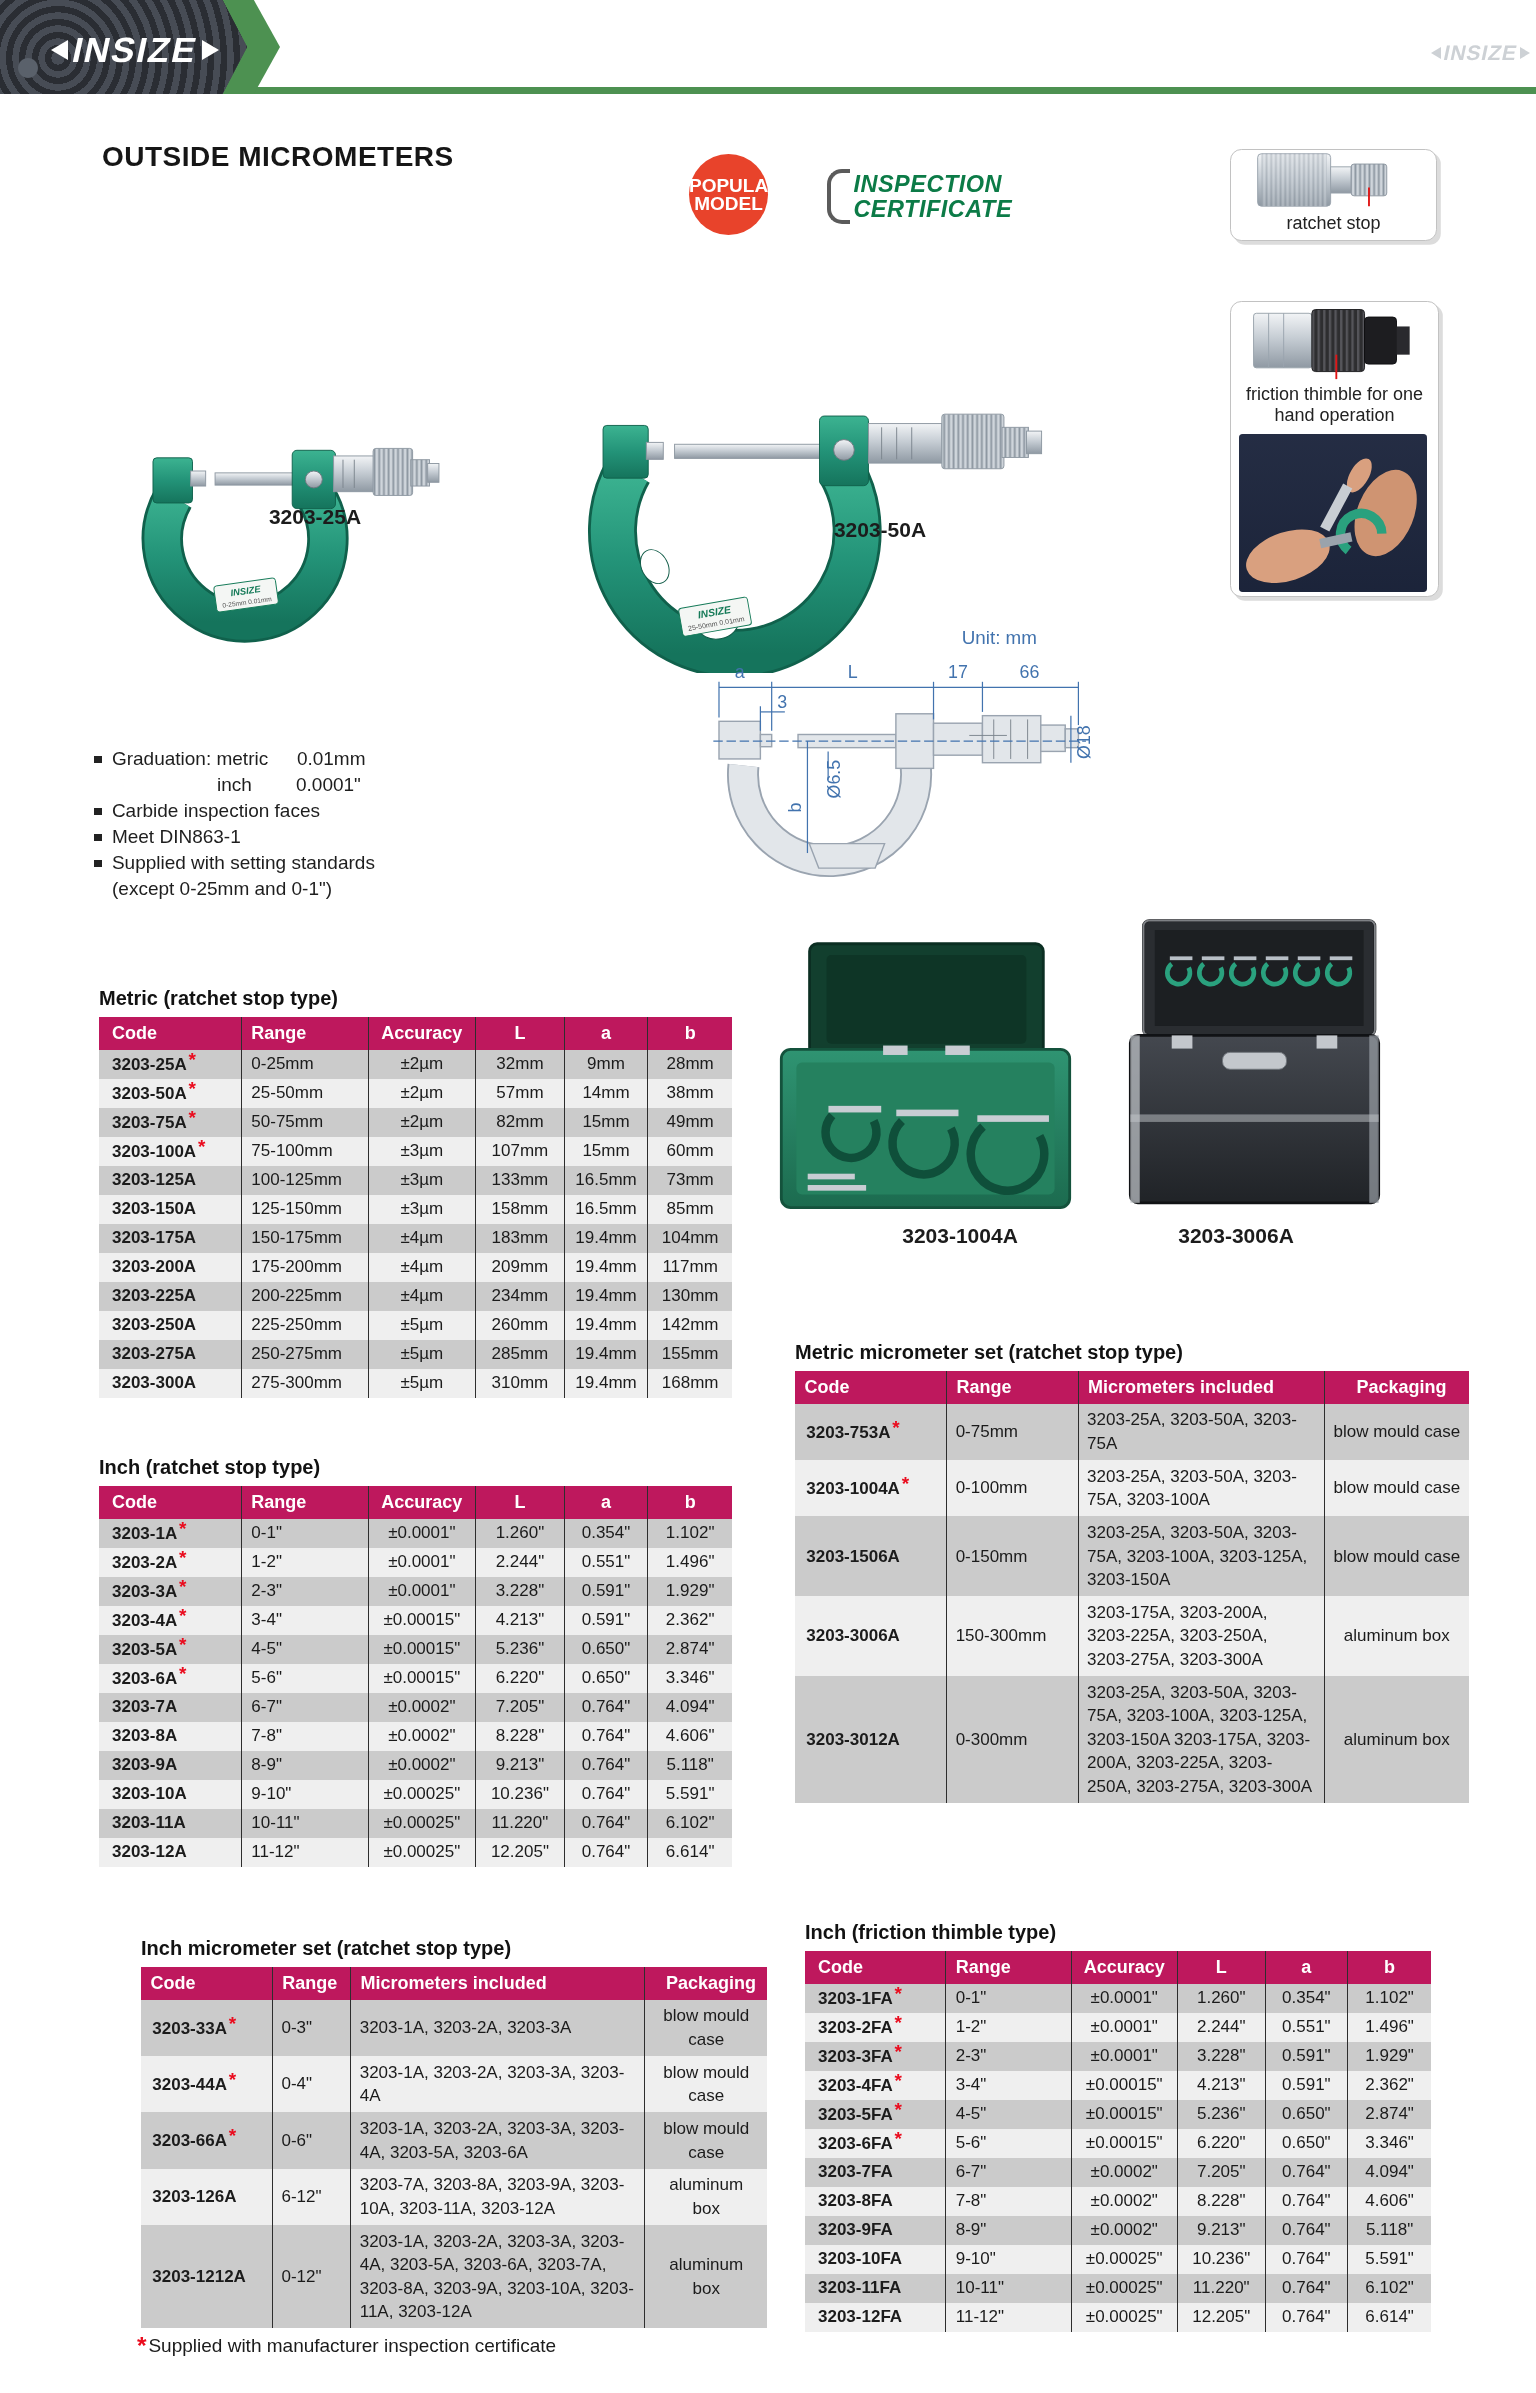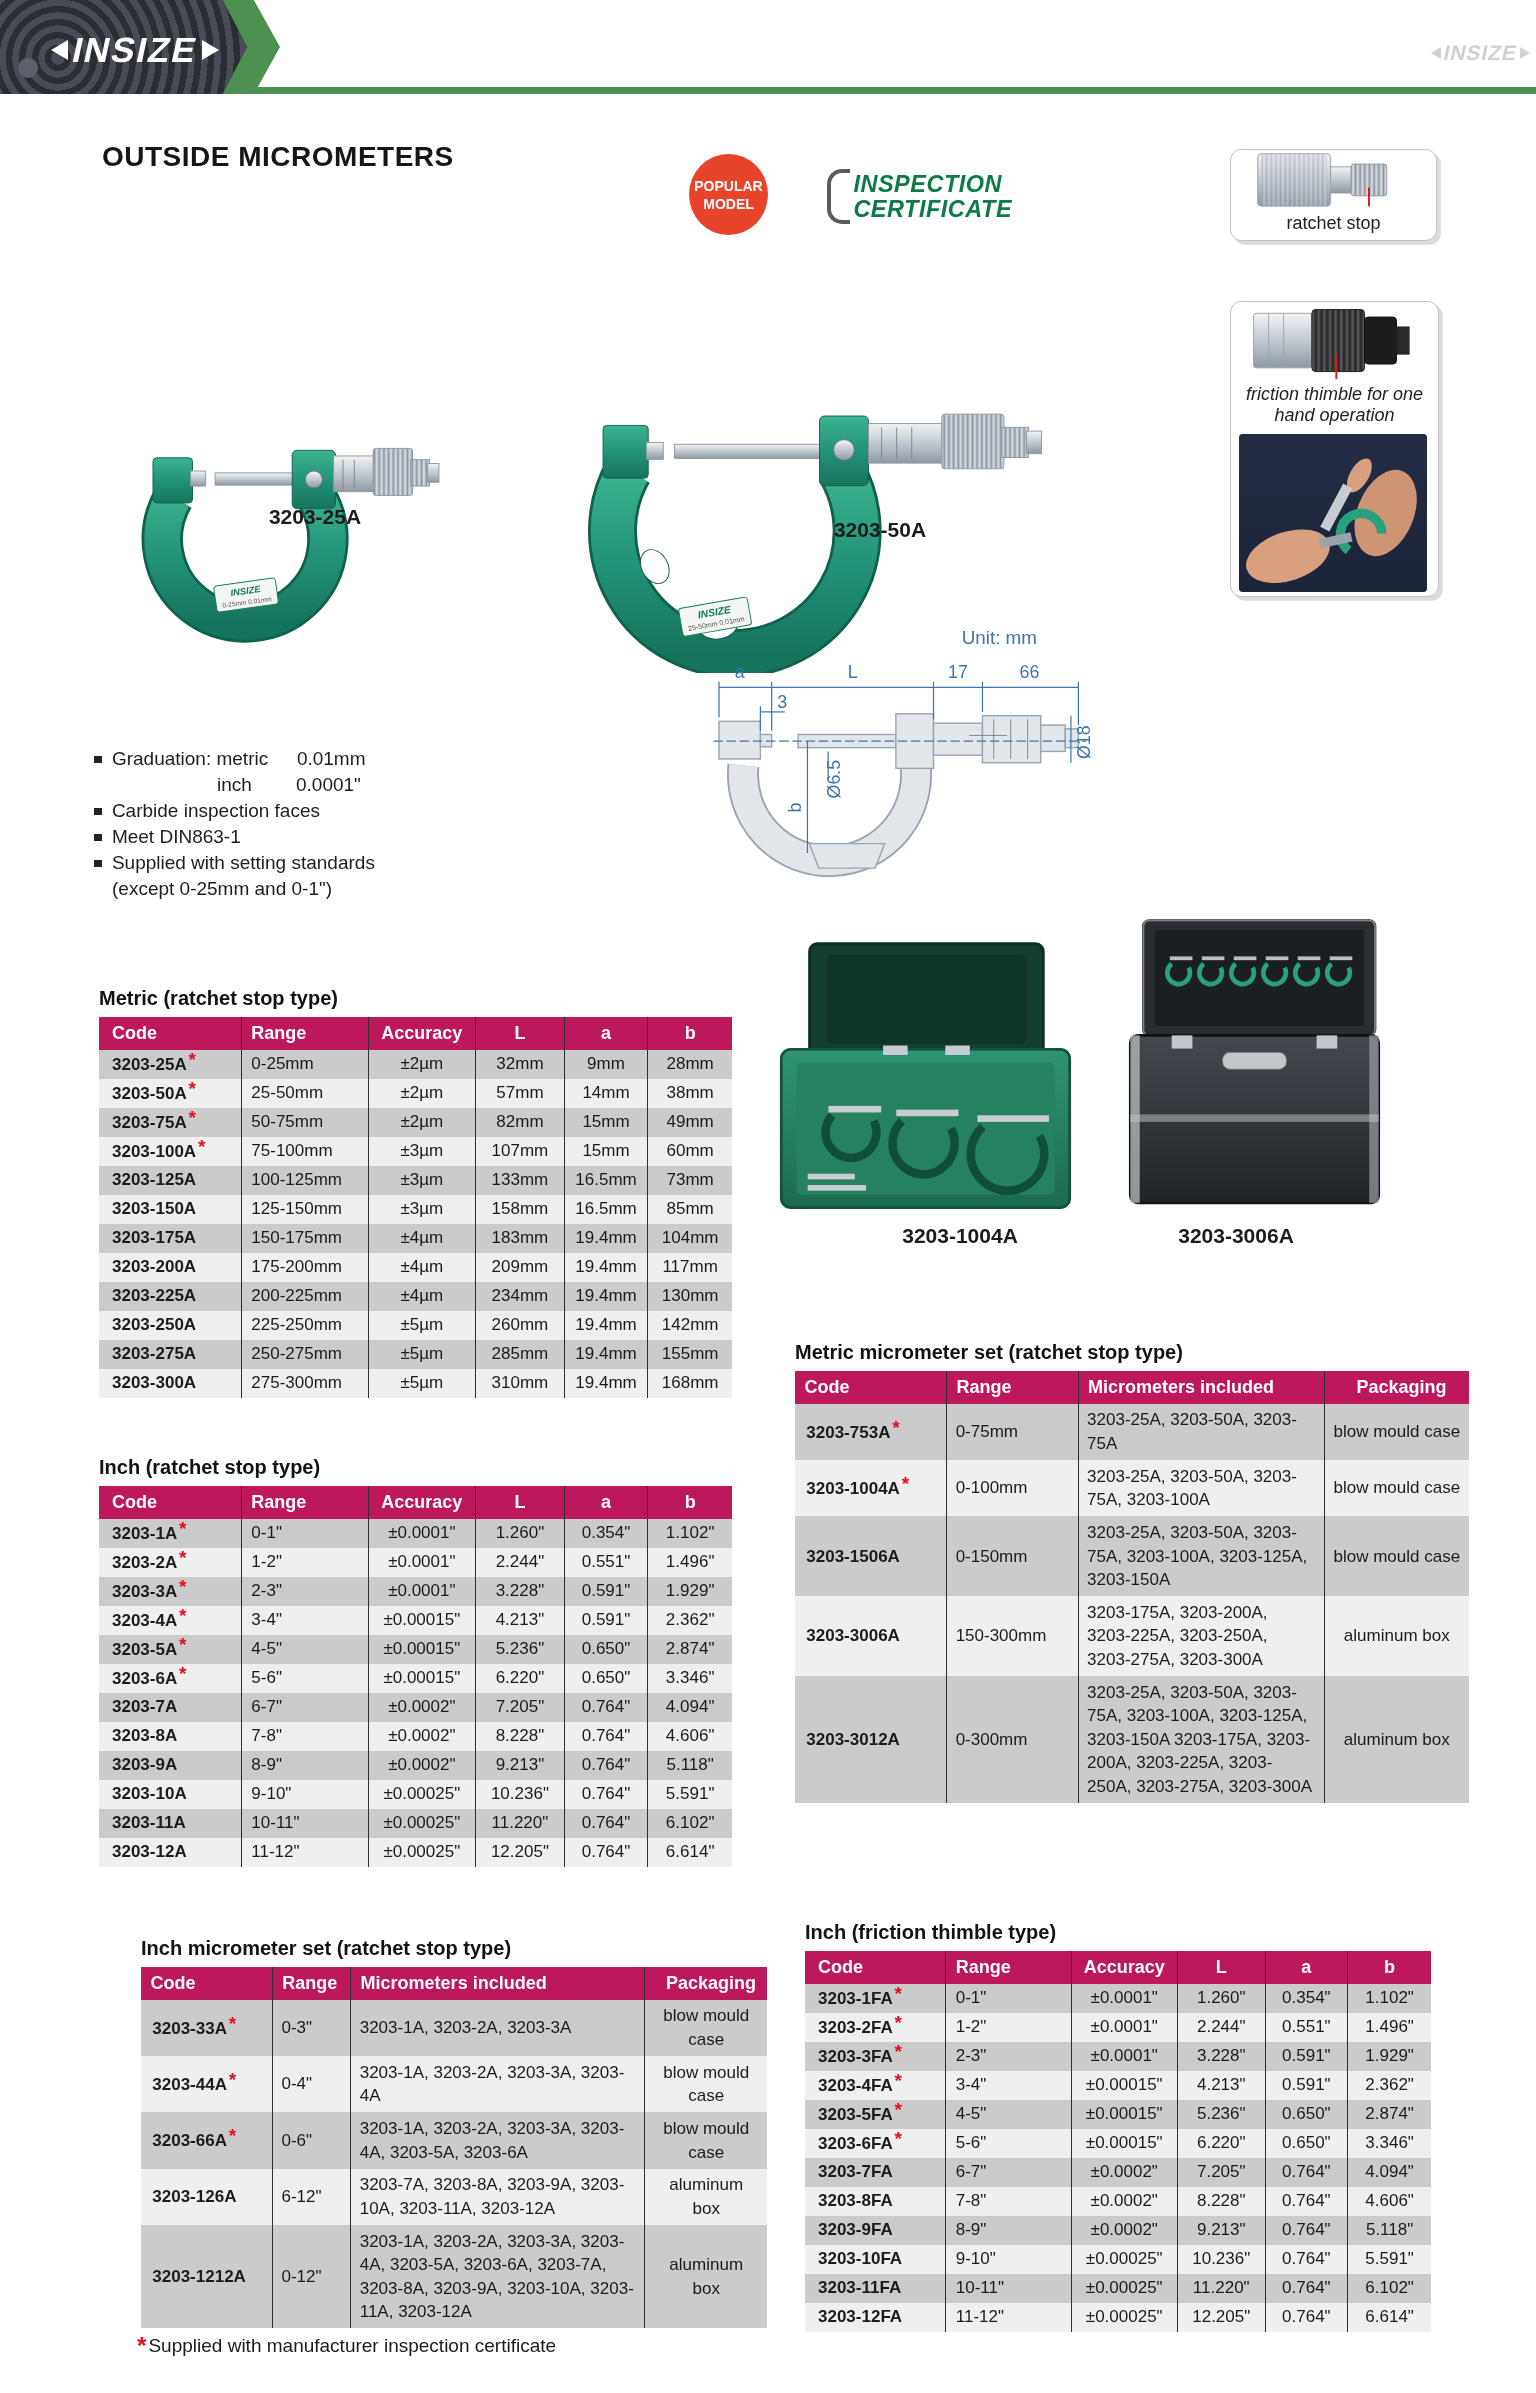--- a/index.html
+++ b/index.html
@@ -26,32 +26,32 @@
   .tri.r { border-left:17px solid #fff; }
   .watermark { position:absolute; right:7.5px; top:41px; display:flex; align-items:center; z-index:3; }
   .watermark .txt { color:#cdd1d5; font-size:21px; font-weight:900; letter-spacing:0.9px; transform:skewX(-12deg); margin:0 2.8px; }
   .watermark .tri { border-top-width:6.6px; border-bottom-width:6.6px; }
   .watermark .tri.l { border-right:10.4px solid #cdd1d5; }
   .watermark .tri.r { border-left:10.4px solid #cdd1d5; }
 
   
   .page-title { position:absolute; left:102px; top:141px; font-size:28px; font-weight:bold; color:#161616; letter-spacing:0.5px; }
   .popular-badge { position:absolute; left:689px; top:154px; width:79px; height:81px; background:#e8432b; border-radius:50%;
-    color:#fff; font-weight:bold; font-size:14px; text-align:center; display:flex; flex-direction:column; justify-content:center; line-height:18px; }
+    color:#fff; font-weight:bold; font-size:19px; text-align:center; display:flex; flex-direction:column; justify-content:center; line-height:18px; }
   .cert { position:absolute; left:827px; top:169px; display:flex; align-items:center; }
   .cert-bracket { width:22.6px; height:55px; border-left:4.7px solid #5b5b5b; border-top:4.7px solid #5b5b5b; border-bottom:4.7px solid #5b5b5b; border-radius:15px 0 0 15px; margin-right:3.8px; }
   .cert-text { color:#0c7b47; font-size:23.5px; font-weight:900; font-style:italic; line-height:24.5px; letter-spacing:0.5px; }
 
   
   .callout { position:absolute; background:#fff; border:1.9px solid #c2c2c2; border-radius:11.3px; box-shadow:3.8px 3.8px 0 #dcdcdc; }
   .ratchet-box { left:1230px; top:149px; width:207px; height:92px; }
   .friction-box { left:1230px; top:301px; width:209px; height:296px; }
   .callout .cap { text-align:center; font-size:18px; color:#222; line-height:21px; }
   .ratchet-box .cap { margin-top:1.9px; }
-  .friction-box .cap { margin-top:1.9px;font-style:italic; }
+  .friction-box .cap { margin-top:1.9px; }
   .friction-photo { margin:7.5px 7.5px 0 7.5px; }
 
   
   .prod-label { position:absolute; font-size:21px; font-weight:bold; color:#1c1c1c; text-align:center; width:160px; }
 
   
   .features { position:absolute; left:94px; top:746px; width:490px; font-size:19px; color:#1e1e1e; }
   .feature { line-height:26px; }
   .sq { display:inline-block; width:7.5px; height:7.5px; background:#222; margin-right:10.4px; margin-bottom:1.9px; }
   .feature .f-label.w { display:inline-block; }

